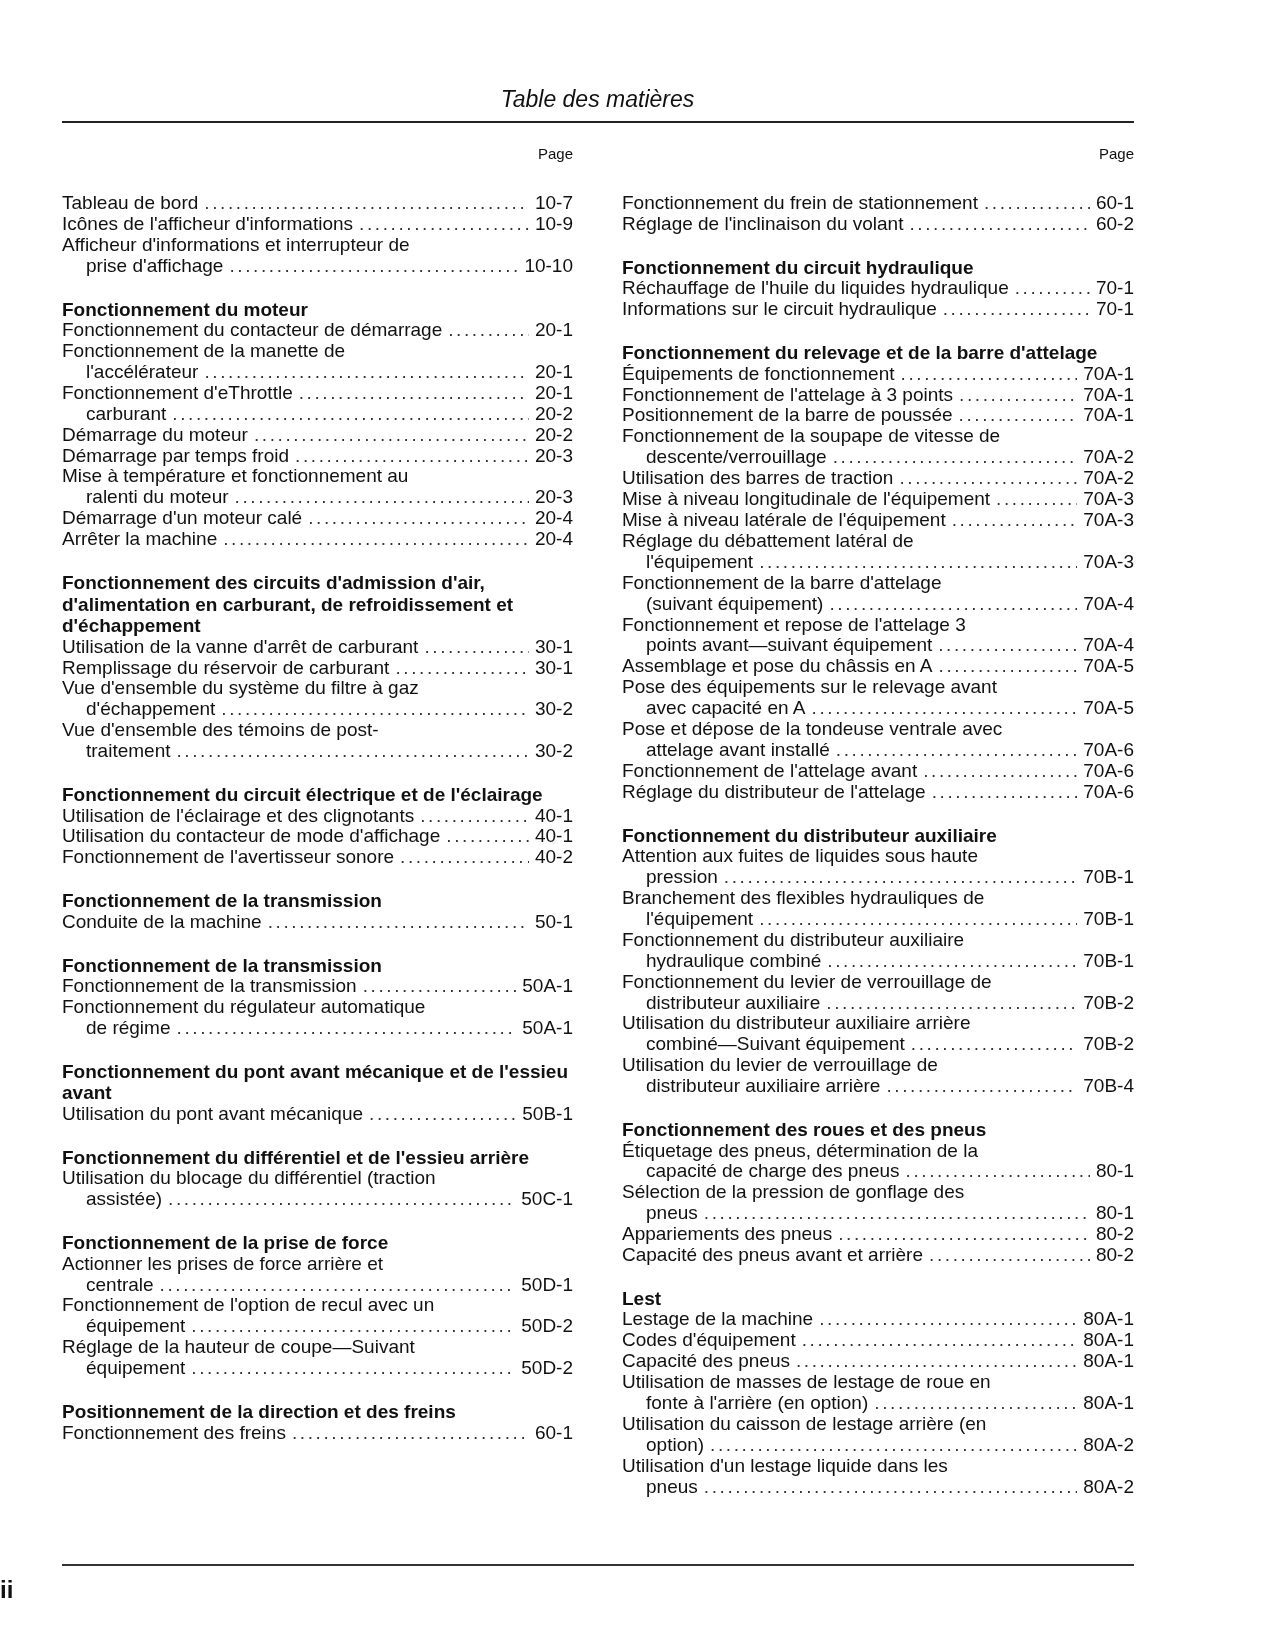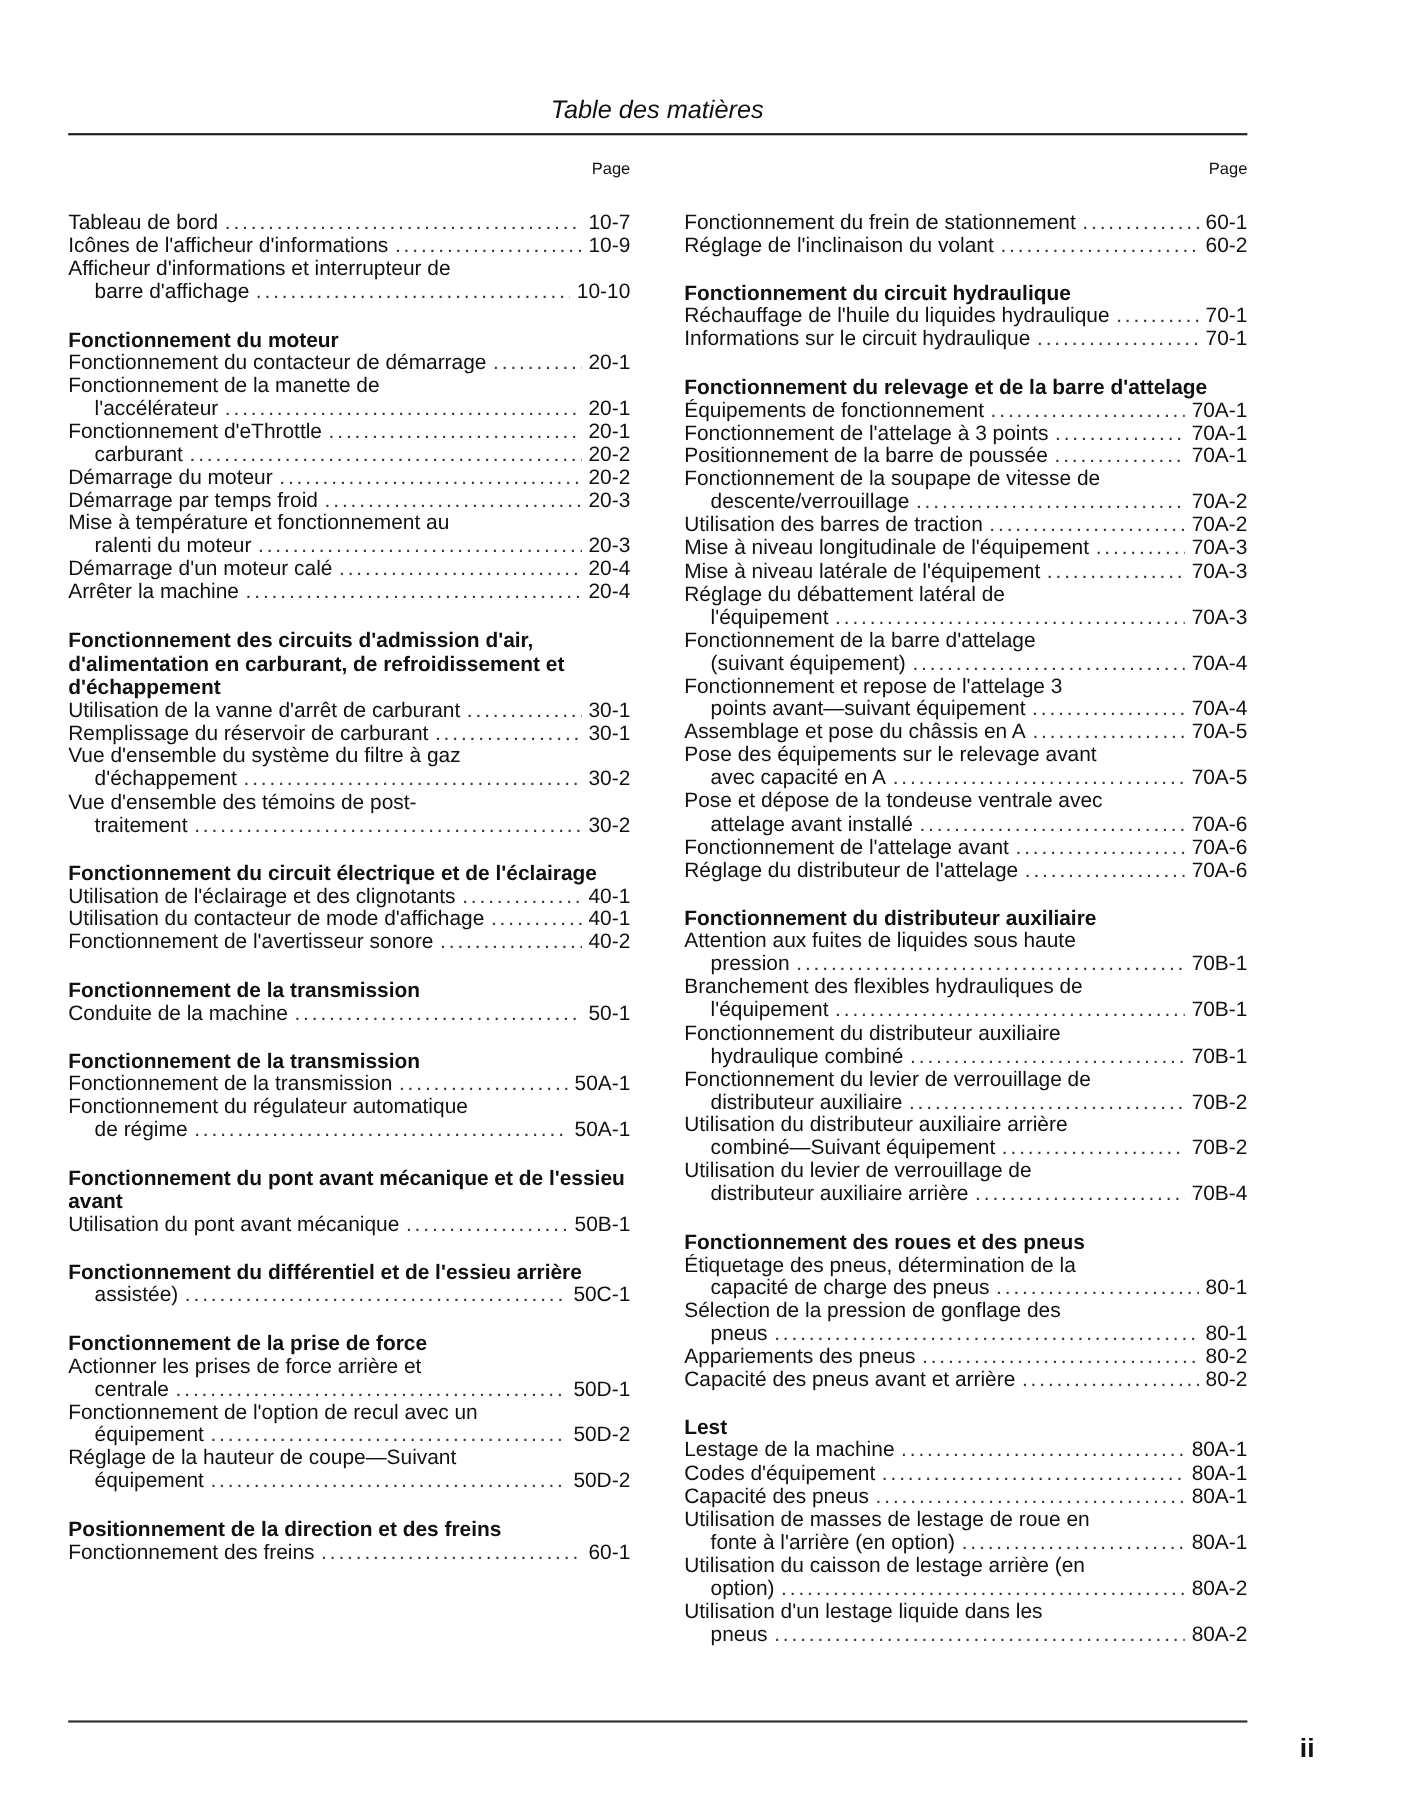--- a/index.html
+++ b/index.html
@@ -3,21 +3,21 @@
 <meta charset="utf-8">
 <style>
   html, body { margin: 0; padding: 0; background: #ffffff; }
   body { width: 1275px; height: 1650px; position: relative; overflow: hidden;
          font-family: "Liberation Sans", sans-serif; color: #111111; }
   .header-title { position: absolute; top: 86px; left: 0; width: 1195px; text-align: center;
                   font-style: italic; font-size: 23px; }
   .rule { position: absolute; left: 62px; width: 1072px; height: 0; border-top: 2px solid #222; }
   .rule.top { top: 121px; }
   .rule.bottom { top: 1564px; border-top-color: #333; }
-  .page-num { position: absolute; top: 1576px; left: 0; width: 1195px; text-align: right;
+  .page-num { position: absolute; top: 1576px; left: 0; width: 1195px; text-align: left;
               font-size: 24px; font-weight: bold; }
   .col { position: absolute; top: 145px; }
   .col.left { left: 62px; width: 511px; }
   .col.right { left: 622px; width: 512px; }
   .page-hdr { text-align: right; font-weight: normal; font-size: 15px; height: 20px; margin-bottom: 28px; }
   .section { margin-bottom: 22px; }
   .sec-title { font-weight: bold; font-size: 19px; line-height: 21.5px; }
   .entry { font-size: 19px; line-height: 20.9px; }
   .entry .line1 { display: block; }
   .row { display: flex; align-items: baseline; }
@@ -47,21 +47,21 @@
       <div class="entry">
         <div class="row">
           <span class="txt">Icônes de l'afficheur d'informations</span>
           <span class="dots"></span>
           <span class="pg">10-9</span>
         </div>
       </div>
       <div class="entry">
         <span class="line1">Afficheur d'informations et interrupteur de</span>
         <div class="row indent">
-          <span class="txt">barre d'affichage</span>
+          <span class="txt">prise d'affichage</span>
           <span class="dots"></span>
           <span class="pg">10-10</span>
         </div>
       </div>
     </div>
     <div class="section">
       <div class="sec-title">Fonctionnement du moteur</div>
       <div class="entry">
         <div class="row">
           <span class="txt">Fonctionnement du contacteur de démarrage</span>
@@ -219,20 +219,21 @@
         <div class="row">
           <span class="txt">Utilisation du pont avant mécanique</span>
           <span class="dots"></span>
           <span class="pg">50B-1</span>
         </div>
       </div>
     </div>
     <div class="section">
       <div class="sec-title">Fonctionnement du différentiel et de l'essieu arrière</div>
       <div class="entry">
+        <span class="line1">Utilisation du blocage du différentiel (traction</span>
         <div class="row indent">
           <span class="txt">assistée)</span>
           <span class="dots"></span>
           <span class="pg">50C-1</span>
         </div>
       </div>
     </div>
     <div class="section">
       <div class="sec-title">Fonctionnement de la prise de force</div>
       <div class="entry">

